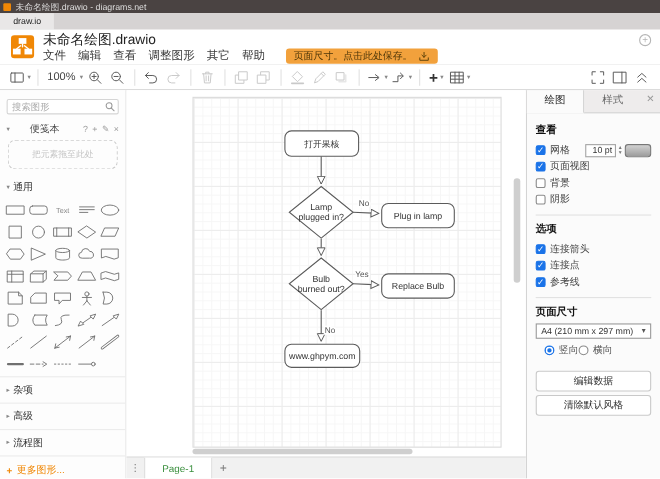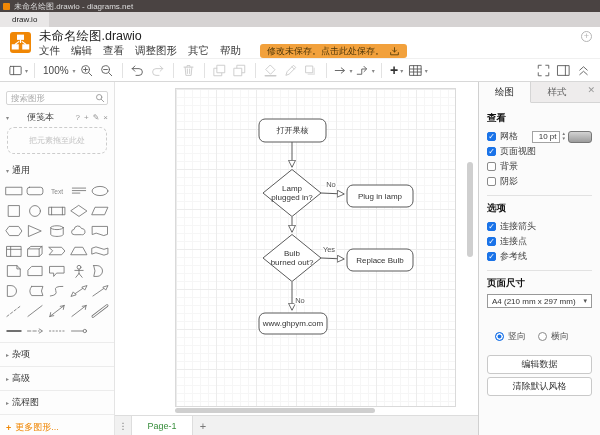--- a/index.html
+++ b/index.html
@@ -106,21 +106,21 @@
   .stepper { display:flex; flex-direction:column; gap:1px; }
   .stepper span { font-size:4.5px; color:#777; line-height:4px; }
   .swatch { width:24px; height:12px; border:1px solid #777; border-radius:3px;
     background:linear-gradient(#d2d2d2,#9c9c9c); }
   .image-btn { margin-left:auto; margin-right:16px; padding:1px 9px; border:1px solid #bbb; border-radius:3px;
     background:#f7f7f7; font-size:8.5px; color:#444; }
   .pdiv { border:0; border-top:1px solid #e2e2e2; margin:6px 0; }
   .pselect { border:1px solid #999; background:#fff; height:14px; display:flex; align-items:center;
     padding:0 4px; font-size:8px; color:#333; }
   .pselect .sel-caret { margin-left:auto; font-size:7px; color:#555; }
-  .radio-row { display:flex; gap:12px; margin:22px 0 12px; padding-left:8px; align-items:center; }
+  .radio-row { display:flex; margin:4px 0 12px; padding-left:8px; align-items:center; }
   .radio { display:flex; gap:4px; align-items:center; color:#555; }
   .rdot { width:9px; height:9px; border-radius:50%; border:1px solid #8a8a8a; background:#fff; }
   .rdot.sel { background:var(--blue); border-color:var(--blue); box-shadow:inset 0 0 0 1.5px #fff; }
   .pbtn { display:block; width:100%; margin:3px 0 0; padding:2px 0; text-align:center; border:1px solid #c9c9c9;
     background:#fff; border-radius:3px; font-size:9px; color:#333; font-family:inherit; }
   .pbtn.first { margin-top:12px; }
 </style>
 </head>
 <body>
 
@@ -147,21 +147,21 @@
     <div class="hblock">
       <div class="doc-title">未命名绘图.drawio</div>
       <div class="menubar" id="menubar">
           <span class="menu-item">文件</span>
           <span class="menu-item">编辑</span>
           <span class="menu-item">查看</span>
           <span class="menu-item">调整图形</span>
           <span class="menu-item">其它</span>
           <span class="menu-item">帮助</span>
           <span class="banner">
-            <span>修改未保存。点击此处保存。</span>
+            <span>页面尺寸。点击此处保存。</span>
             <svg viewBox="0 0 20 20" width="11" height="11">
               <g stroke="#5c4008" fill="none" stroke-width="1.6" stroke-linecap="round" stroke-linejoin="round">
                 <path d="M3 12v4h14v-4M10 3v8M6.5 7.5L10 11l3.5-3.5"></path>
               </g>
             </svg>
           </span>
         </div>
     </div>
     <div class="plus-circle">+</div>
   </div>

